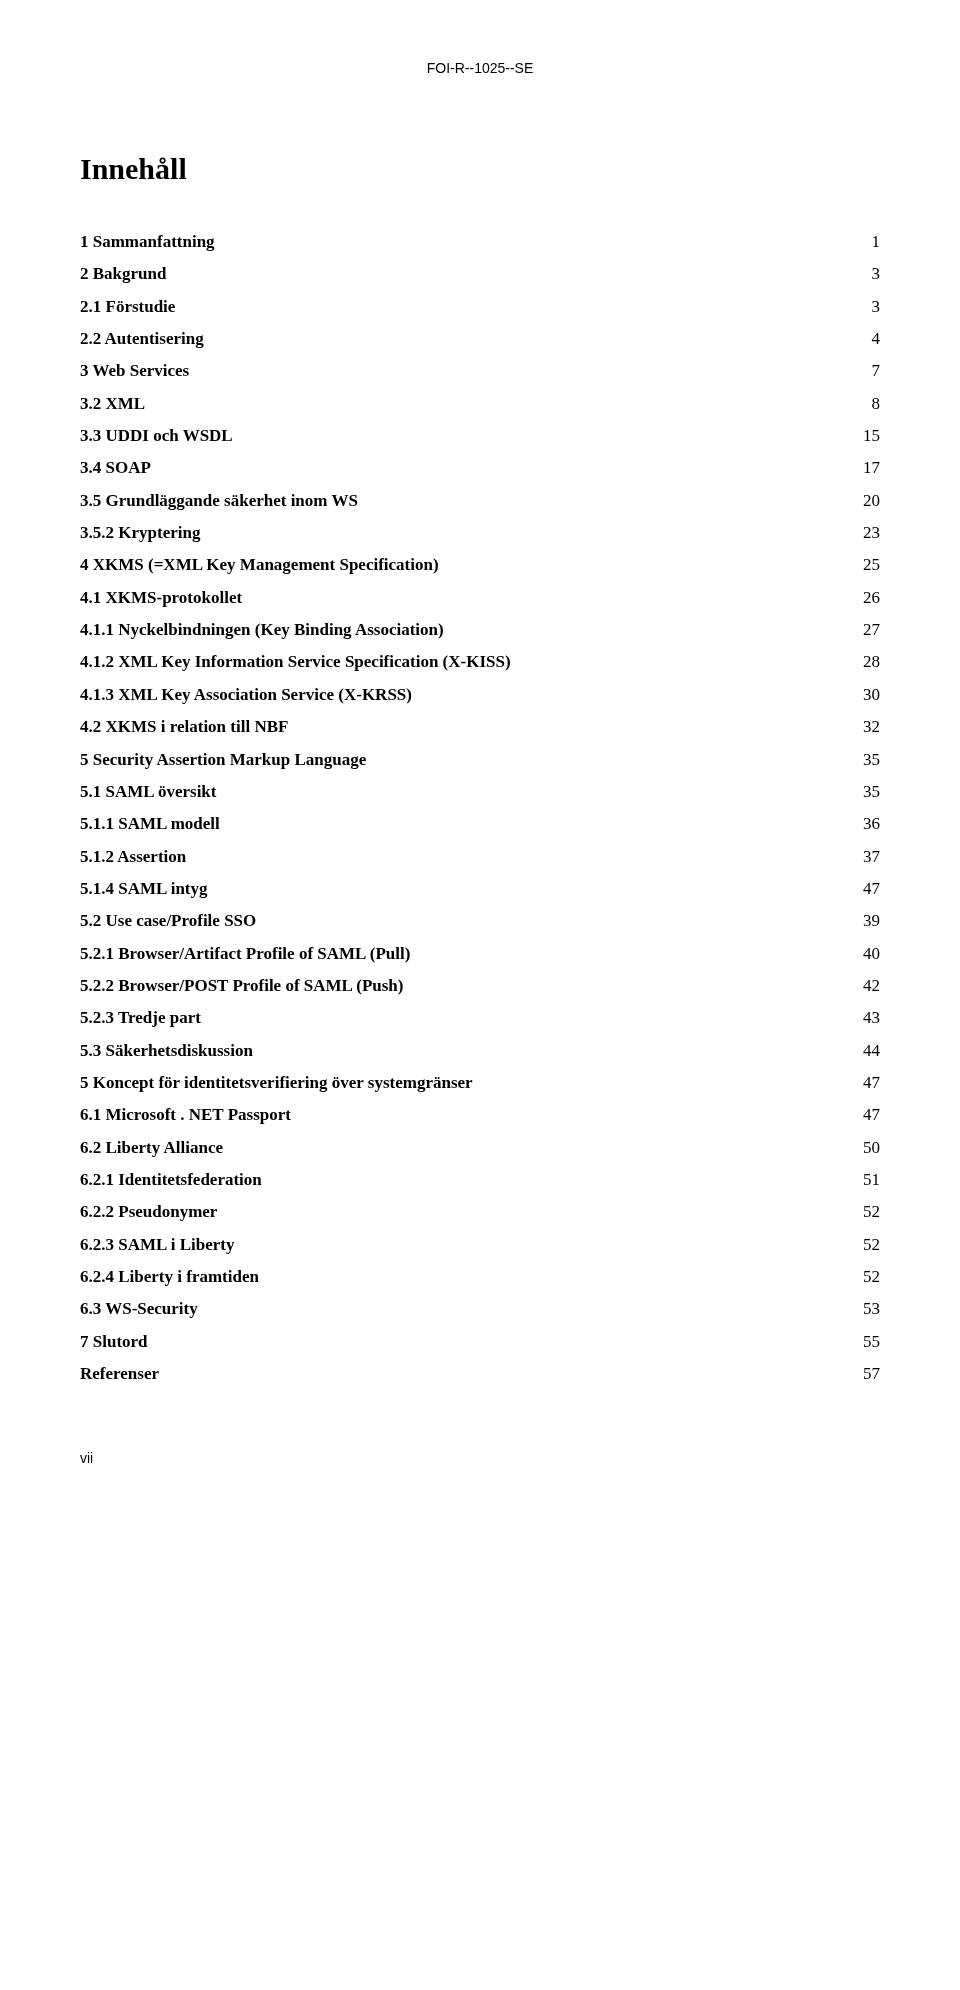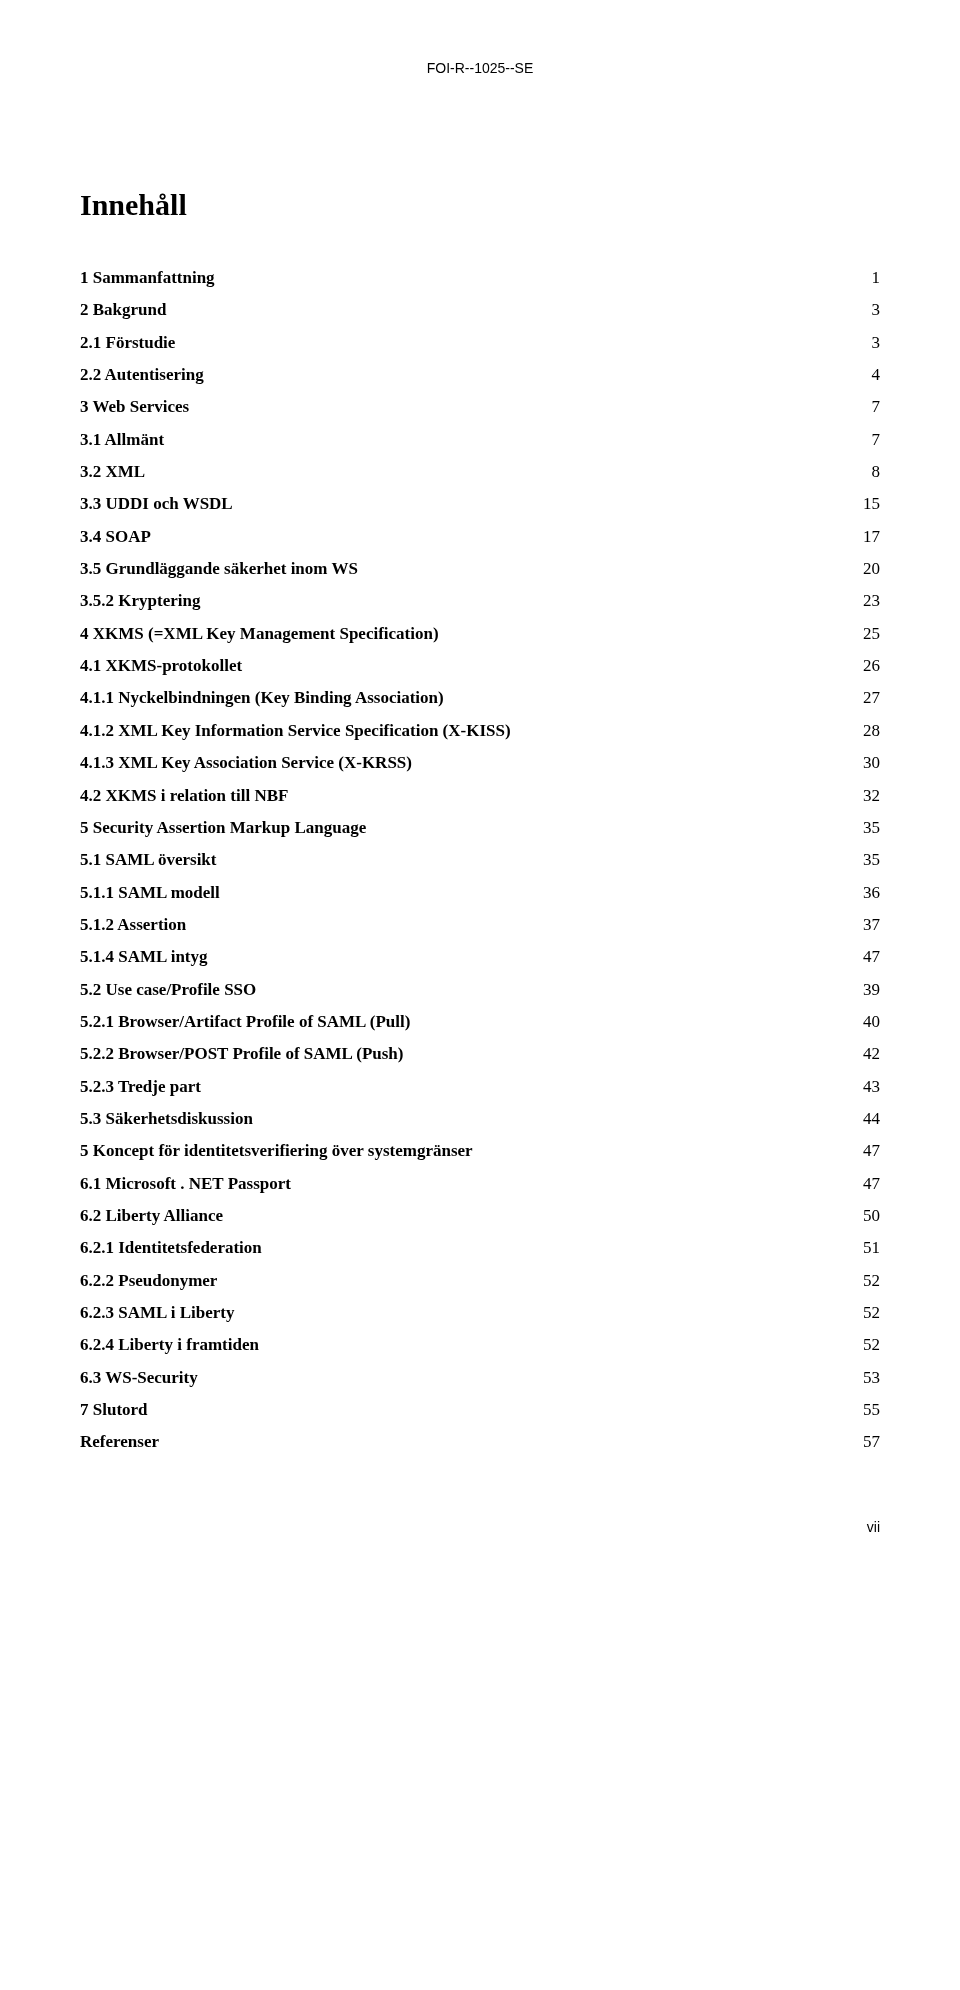--- a/index.html
+++ b/index.html
@@ -19,21 +19,21 @@
     .page {
       width: 960px;
       min-height: 1990px;
       padding: 60px 80px 80px 80px;
       position: relative;
     }
 
     .header {
       text-align: center;
       font-size: 14px;
-      margin-bottom: 112px;
+      margin-bottom: 76px;
       font-family: Arial, sans-serif;
     }
 
     .title {
       font-size: 30px;
       font-weight: bold;
       margin-bottom: 40px;
       margin-top: 40px;
     }
 
@@ -62,21 +62,21 @@
 
     .indent1 {
       padding-left: 28px;
     }
 
     .indent2 {
       padding-left: 56px;
     }
 
     .footer {
-      text-align: right;
+      text-align: left;
       font-size: 14px;
       margin-top: 60px;
       font-family: Arial, sans-serif;
     }
   </style>
 </head>
 <body>
 
 <div class="page">
   <div class="header">
@@ -101,24 +101,20 @@
         </tr>
         <tr>
           <td class="entry-text indent1">2.2 Autentisering</td>
           <td class="entry-page">4</td>
         </tr>
         <tr>
           <td class="entry-text">3 Web Services</td>
           <td class="entry-page">7</td>
         </tr>
         <tr>
-          <td class="entry-text indent1">3.1 Allmänt</td>
-          <td class="entry-page">7</td>
-        </tr>
-        <tr>
           <td class="entry-text indent1">3.2 XML</td>
           <td class="entry-page">8</td>
         </tr>
         <tr>
           <td class="entry-text indent1">3.3 UDDI och WSDL</td>
           <td class="entry-page">15</td>
         </tr>
         <tr>
           <td class="entry-text indent1">3.4 SOAP</td>
           <td class="entry-page">17</td>

